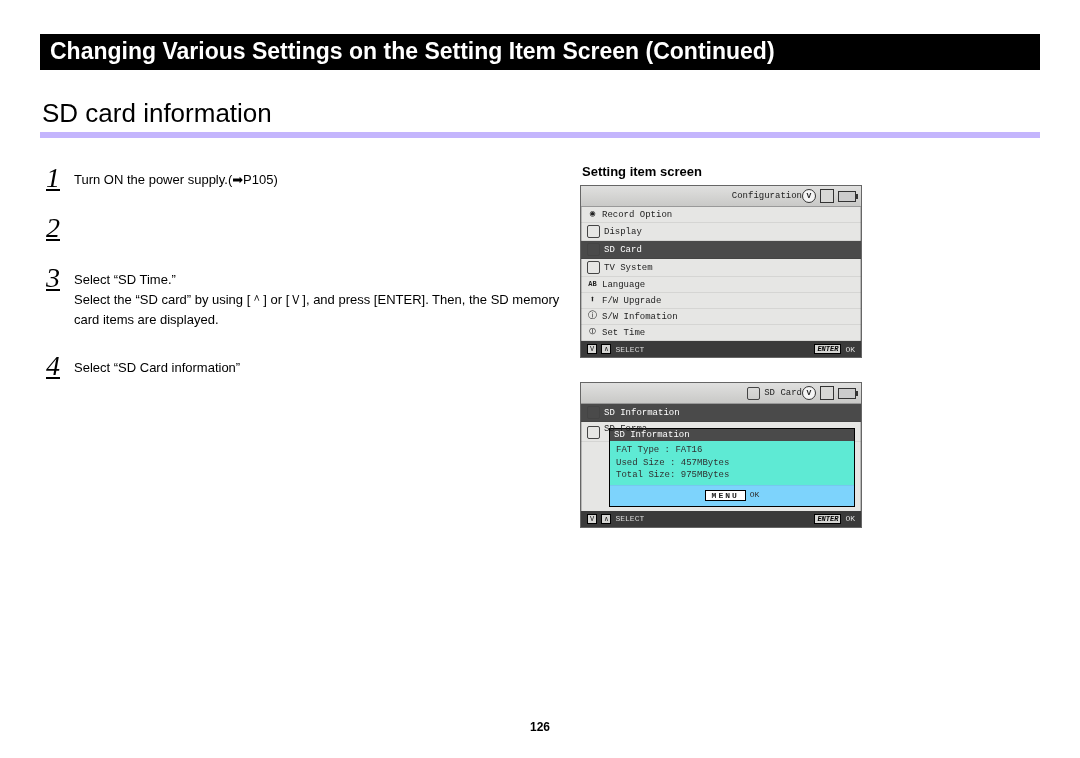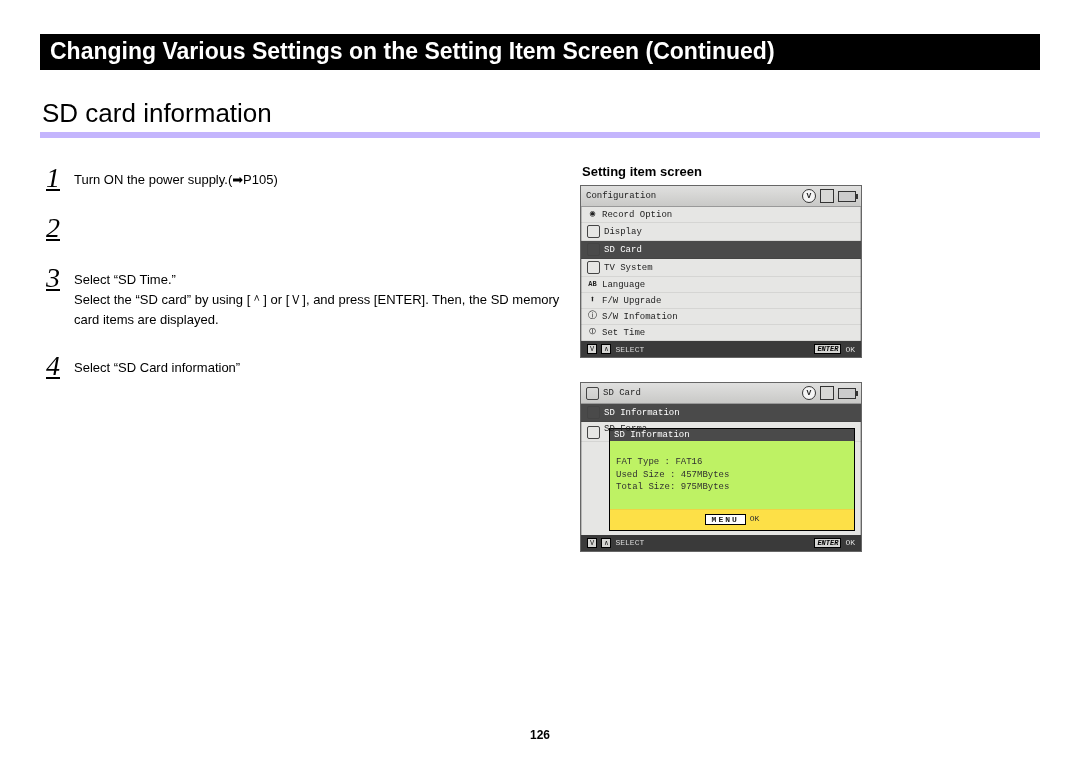--- a/index.html
+++ b/index.html
@@ -55,21 +55,21 @@
     width:280px;
     border:1px solid #666;
     background:#e6e6e4;
     font-family:"MS Gothic","Courier New",monospace;
     font-size:9px;
     color:#222;
     margin-bottom:24px;
     box-shadow:0 0 0 0.5px #888 inset;
   }
   .dev-header{
-    display:flex;align-items:center;justify-content:space-between;
+    display:flex;align-items:center;justify-content:flex-end;
     background:linear-gradient(#e0e0df,#c9c9c7);
     padding:3px 5px;
     border-bottom:1px solid #999;
   }
   .dev-title{display:flex;align-items:center;gap:4px;}
   .dev-icons{display:flex;align-items:center;gap:4px;}
   .v-circle{
     width:12px;height:12px;border-radius:50%;border:1px solid #333;
     background:#f5f5f5;text-align:center;line-height:12px;font-size:8px;font-weight:bold;
   }
@@ -100,35 +100,35 @@
   .footer-seg{display:flex;align-items:center;gap:4px;}
 
   .sub-panel{
     margin:4px 6px 4px 28px;
     border:1px solid #000;
   }
   .sub-panel-title{
     background:#4a4a4a;color:#fff;padding:1px 4px;font-size:9px;
   }
   .sub-panel-body{
-    background:#bef264;padding:15px 6px;font-size:9px;line-height:1.4;
+    background:#5eead4;padding:3px 6px;font-size:9px;line-height:1.4;
     font-family:"MS Gothic","Courier New",monospace;
   }
   .sub-panel-foot{
-    background:#fde047;display:flex;align-items:flex-start;justify-content:center;gap:4px;
+    background:#7dd3fc;display:flex;align-items:flex-start;justify-content:center;gap:4px;
     padding:4px 0 5px 0;border-top:1px solid rgba(0,0,0,.05);
   }
   .btn-rect{
     background:#fff;border:1px solid #000;padding:0 6px;font-size:8px;font-weight:bold;
     letter-spacing:2px;
   }
   .muted{color:#303030;}
 
   .page-num{
-    position:absolute;bottom:16px;left:0;right:0;text-align:center;
+    position:absolute;bottom:24px;left:0;right:0;text-align:center;
     font-size:12px;font-weight:bold;
   }
 </style>
 </head>
 <body>
 
 <div class="page">
   <div class="title-bar">Changing Various Settings on the Setting Item Screen (Continued)</div>
   <div class="subtitle">SD card information</div>
 

